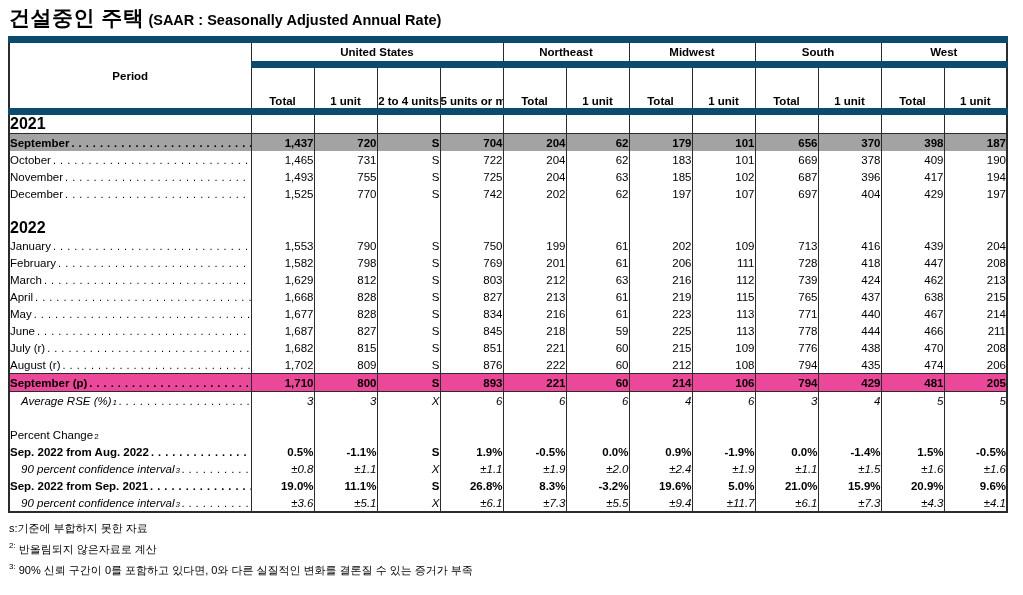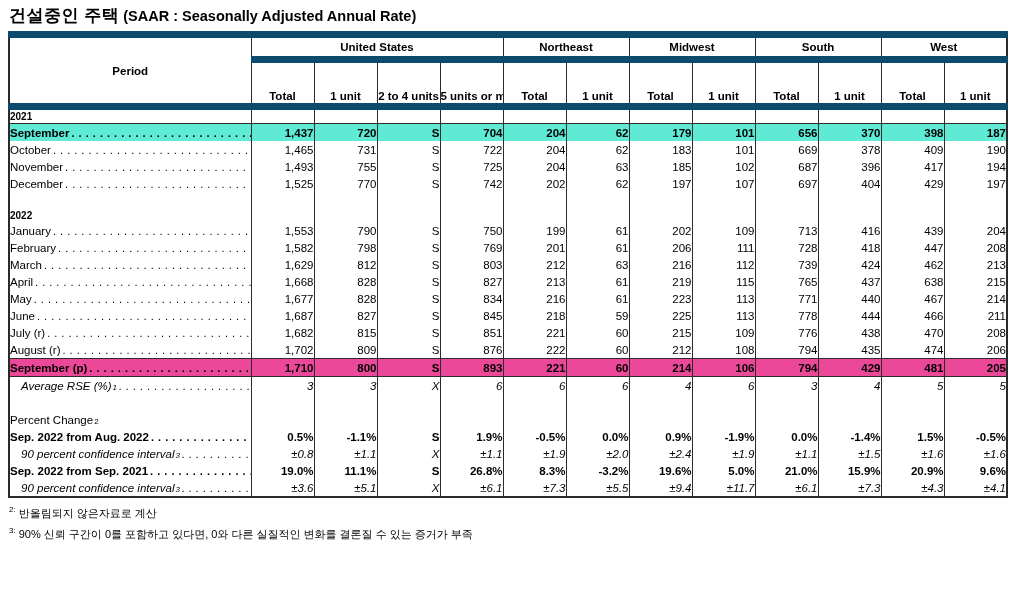--- a/index.html
+++ b/index.html
@@ -1,20 +1,20 @@
 <!DOCTYPE html>
 <html><head>
 <meta charset="utf-8">
 <style>
   html,body { margin:0; padding:0; background:#ffffff; }
   body { width:1023px; height:595px; font-family:"Liberation Sans", sans-serif; color:#000; }
   .page { padding:2px 10px 0 8px; }
 
   .title { margin:2px 0 4px 1px; font-weight:bold; font-size:14.5px; white-space:nowrap; }
-  .title .ko { font-size:17px; letter-spacing:0.5px; }
+  .title .ko { font-size:21px; letter-spacing:0.5px; }
 
   table.main { border-collapse:collapse; table-layout:fixed; width:998px; border:2px solid #2b2b2b; }
   table.main th, table.main td {
     border-left:1px solid #2b2b2b; border-right:1px solid #2b2b2b;
     padding:0; font-size:11.5px; overflow:hidden; white-space:nowrap;
   }
   thead th { border:7px solid #0c4a6e; font-weight:bold; text-align:center; }
   th.gh { height:18px; font-size:12px; }
   th.sh { height:40px; vertical-align:bottom; padding-bottom:3px; white-space:pre-line; line-height:13px; }
   th.ph { vertical-align:middle; font-size:12px; }
@@ -27,22 +27,22 @@
 
   .pwrap { display:flex; align-items:baseline; }
   .pwrap .leader { flex:1; overflow:hidden; white-space:nowrap; margin-left:2px; }
   .pwrap .leader::after {
     content:". . . . . . . . . . . . . . . . . . . . . . . . . . . . . . . . . . . . . . . . . . . . . . . . . . . . . . . .";
     letter-spacing:0.5px; font-size:11px;
   }
   .pwrap sup, .fn sup { font-size:8px; line-height:0; }
   .pwrap sup { margin-left:1px; }
 
-  tr.r-year td.period { font-weight:bold; font-size:10px;text-align:right; }
-  tr.hl-yellow td { background:#5eead4; font-weight:bold; }
+  tr.r-year td.period { font-weight:bold; font-size:16px;text-align:right; }
+  tr.hl-yellow td { background:#a3a3a3; font-weight:bold; }
   tr.hl-green td { background:#ec4899; font-weight:bold; }
   tr.bt td { border-top:1px solid #2b2b2b; }
   tr.em-i td { font-style:italic;margin-left:19px; }
   tr.em-bi td { font-weight:bold; }
   tr.em-i td.period.ind, tr.em-bi td.period.ind, td.period.ind { padding-left:11px; }
 
   .footnotes { margin-top:5px; margin-left:1px; font-size:11px; }
   .fn { line-height:21px; white-space:nowrap; }
 </style>
 </head>
@@ -546,18 +546,19 @@
           <td class="val">±11.7</td>
           <td class="val">±6.1</td>
           <td class="val">±7.3</td>
           <td class="val">±4.3</td>
           <td class="val">±4.1</td>
         </tr>
       </tbody>
   </table>
 
   <div class="footnotes">
+    <div class="fn"><span>s:기준에 부합하지 못한 자료</span></div>
     <div class="fn"><sup>2:</sup><span> 반올림되지 않은자료로 계산</span></div>
     <div class="fn"><sup>3:</sup><span> 90% 신뢰 구간이 0를 포함하고 있다면, 0와 다른 실질적인 변화를 결론질 수 있는 증거가 부족</span></div>
 
   </div>
 
 </div>
 
 </body></html>

